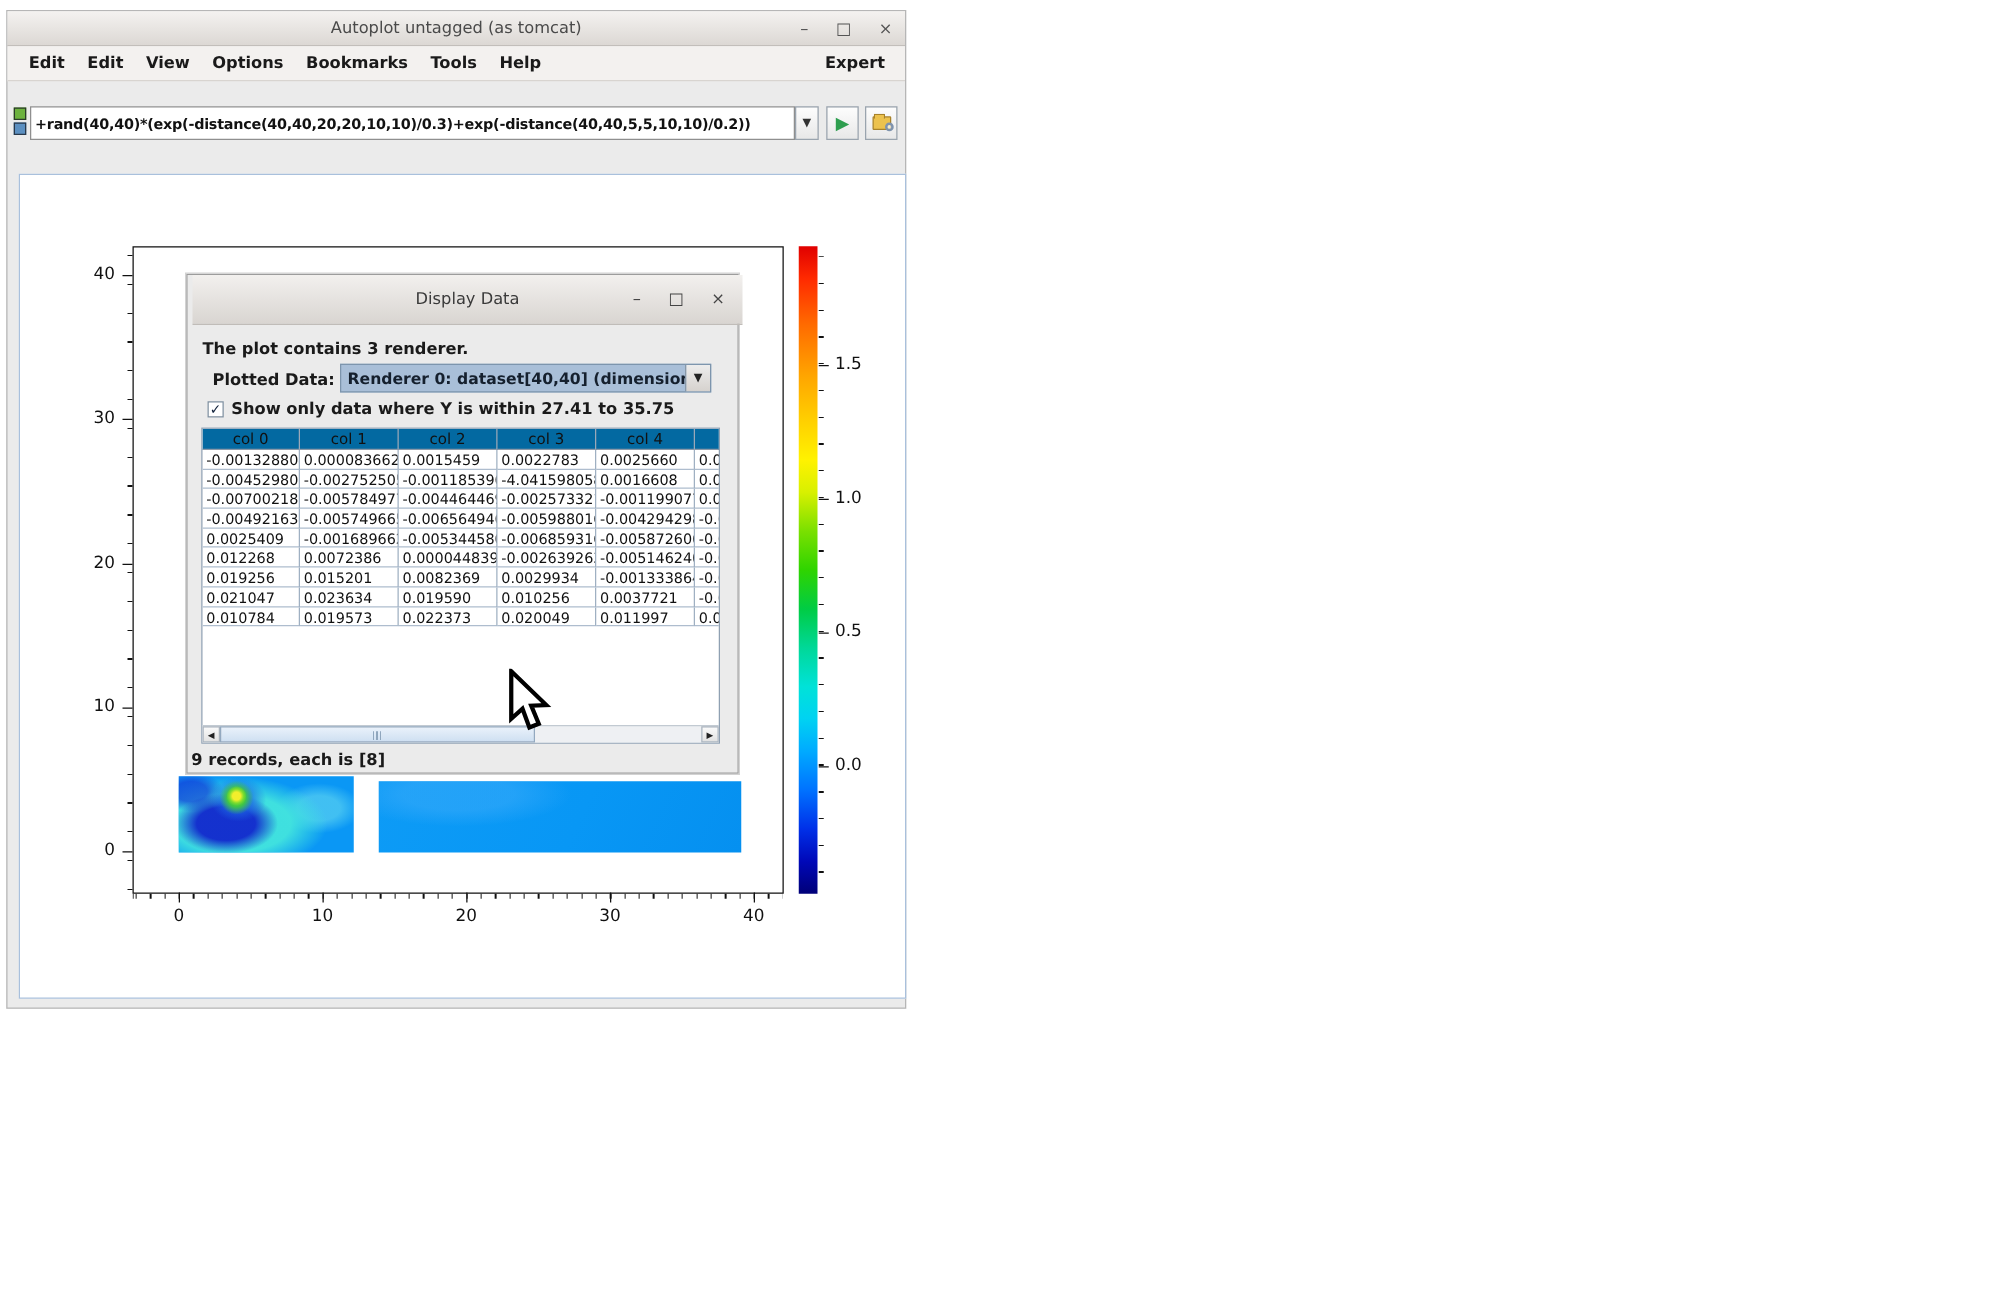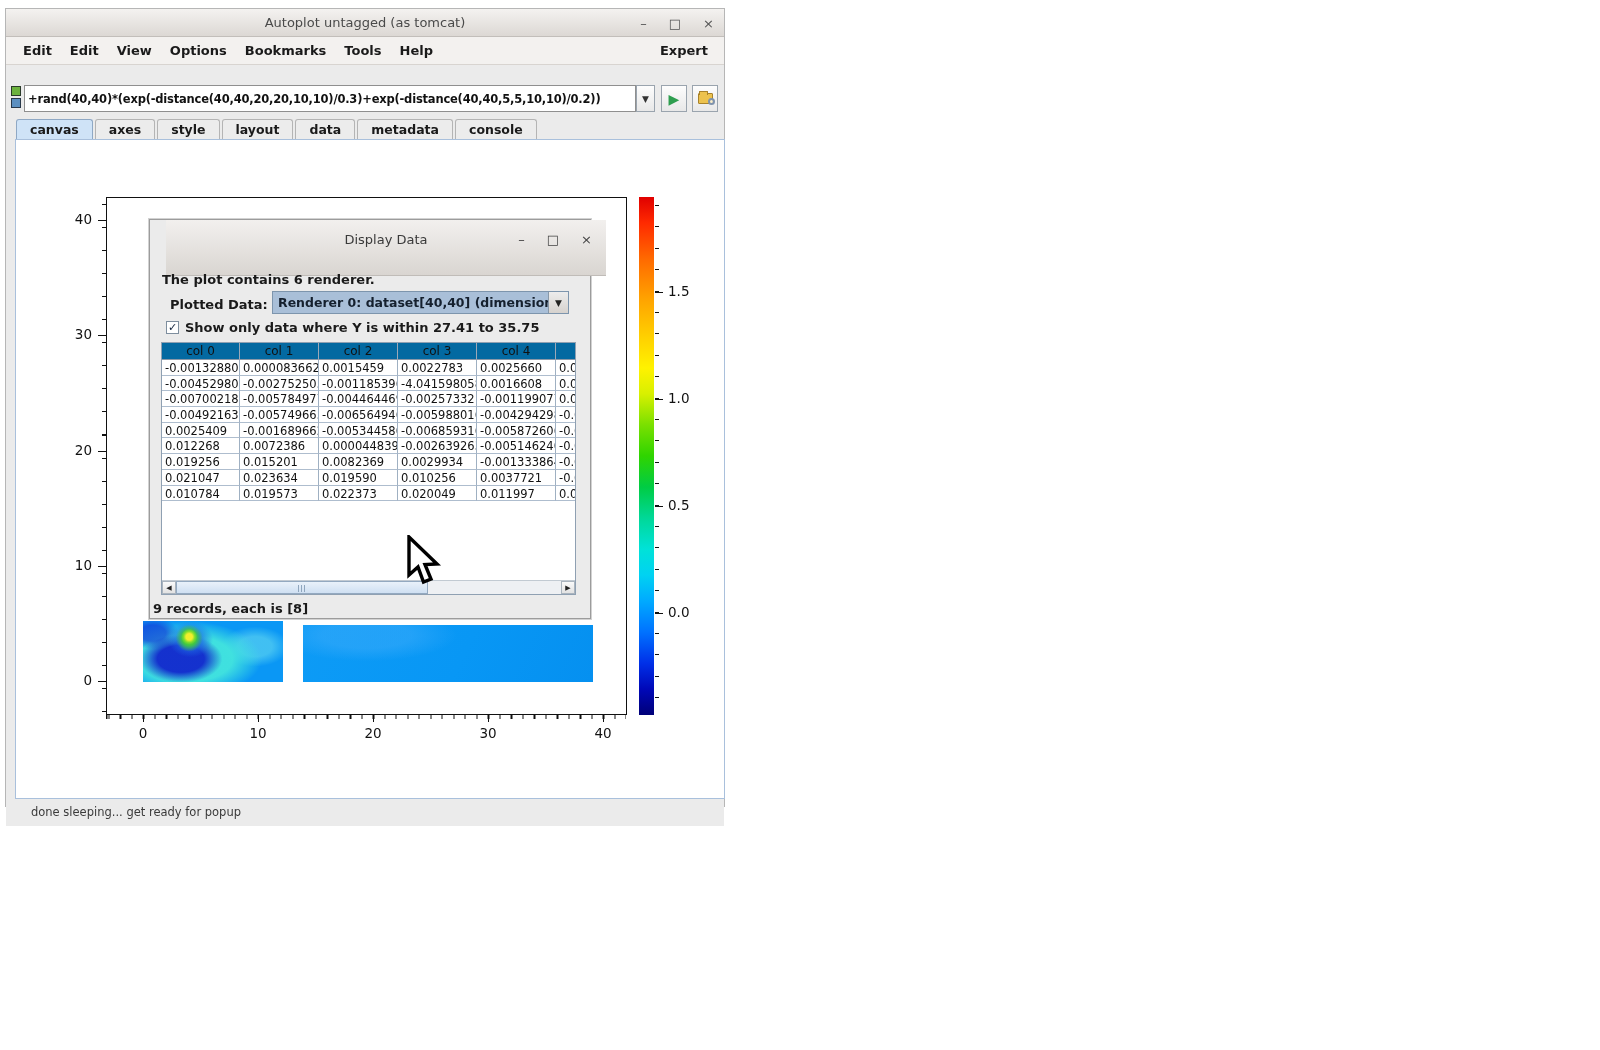--- a/index.html
+++ b/index.html
@@ -89,21 +89,21 @@
       radial-gradient(ellipse 34px 20px at 80% 42%, rgba(110,225,240,.55) 0 50%, rgba(110,225,240,0) 100%),
       #0a97f5; }
   .strip-right { position:absolute; left:297px; top:616px; width:290px; height:57px;
     background:
       radial-gradient(ellipse 90px 26px at 22% 18%, rgba(55,170,250,.55) 0 50%, rgba(55,170,250,0) 100%),
       linear-gradient(115deg, #0d9bf6 0%, #0897f5 55%, #0590f0 100%); }
 
   
   .dialog { position:absolute; left:143px; top:210px; width:442px; height:400px;
     background:#ebebeb; border:1px solid #9c9c9c; outline:1px solid #d2d2d2; }
-  .dlg-titlebar { position:absolute; left:16px; top:0; width:100%; height:56px;
+  .dlg-titlebar { position:absolute; left:4px; top:0; width:100%; height:40px;
     background:linear-gradient(#f2f0ee,#d9d5d1); border-bottom:1px solid #c0bcb8; }
   .dlg-title { position:absolute; left:0; right:0; top:12px; text-align:center;
     font-size:13px; color:#3a3a3a; }
   .dlg-btns { position:absolute; right:14px; top:12px; display:flex; gap:22px;
     font-size:13px; color:#444; }
   .dlg-text { position:absolute; font-size:13px; font-weight:700; color:#1a1a1a; }
   .combo { position:absolute; left:266px; top:282px; width:297px; height:23px;
     background:#a9bfd8; border:1px solid #7d95ad; display:flex; }
   .combo-value { flex:1; font-size:12.5px; font-weight:700; color:#15202e;
     padding:3px 4px 0 5px; white-space:nowrap; overflow:hidden; }
@@ -181,29 +181,20 @@
     </div>
     <div class="tool-btn play-btn">
       <span>▶</span>
     </div>
     <div class="tool-btn inspect-btn">
       <span class="folder">
           <span class="lens"></span>
         </span>
     </div>
 
-    <div class="tabs" id="tabs">
-        <div class="tab active">canvas</div>
-        <div class="tab">axes</div>
-        <div class="tab">style</div>
-        <div class="tab">layout</div>
-        <div class="tab">data</div>
-        <div class="tab">metadata</div>
-        <div class="tab">console</div>
-      </div>
 
     <div class="canvas-panel"></div>
     <div class="plot-frame"></div>
     <div class="xminor"></div>
     <div class="yminor"></div>
     <div id="axis-layer">
         <div class="tick" style="left: 137px; top: 705px; width: 1px; height: 8px;"></div>
         <div class="axis-label" style="left: 122px; top: 716px; width: 30px; text-align: center;">0</div>
         <div class="tick" style="left: 252px; top: 705px; width: 1px; height: 8px;"></div>
         <div class="axis-label" style="left: 237px; top: 716px; width: 30px; text-align: center;">10</div>
@@ -241,21 +232,21 @@
 
     <div class="dialog">
       <div class="dlg-titlebar">
         <div class="dlg-title">Display Data</div>
         <div class="dlg-btns">
           <span>–</span>
           <span>□</span>
           <span>×</span>
         </div>
       </div>
-      <div class="dlg-text" style="left:12px; top:52px;">The plot contains 6 renderer.</div>
+      <div class="dlg-text" style="left:12px; top:52px;">The plot contains 3 renderer.</div>
       <div class="dlg-text" style="left:20px; top:77px;">Plotted Data:</div>
     </div>
     <div class="combo">
       <div class="combo-value">Renderer 0: dataset[40,40] (dimension...</div>
       <div class="combo-arrow">
         <span>▼</span>
       </div>
     </div>
     <div class="checkbox">
       <span>✓</span>
@@ -354,17 +345,14 @@
         </span>
       <span class="sb-arrow" style="right:0;">
         <span>▶</span></span>
     </div>
     <div class="dlg-text" style="left:147px; top:592px;">9 records, each is [8]</div>
 
     <svg class="cursor" width="38" height="52" viewBox="0 0 38 52">
       <polygon points="2,2 2,40 11,32 16.5,47 24,44 18,29.5 30,29" fill="#ffffff" stroke="#000000" stroke-width="3.4" stroke-linejoin="miter"></polygon>
     </svg>
 
-    <div class="statusbar">
-      <div class="status-text">done sleeping... get ready for popup</div>
-    </div>
   </div>
 </div>
 
 </body></html>

